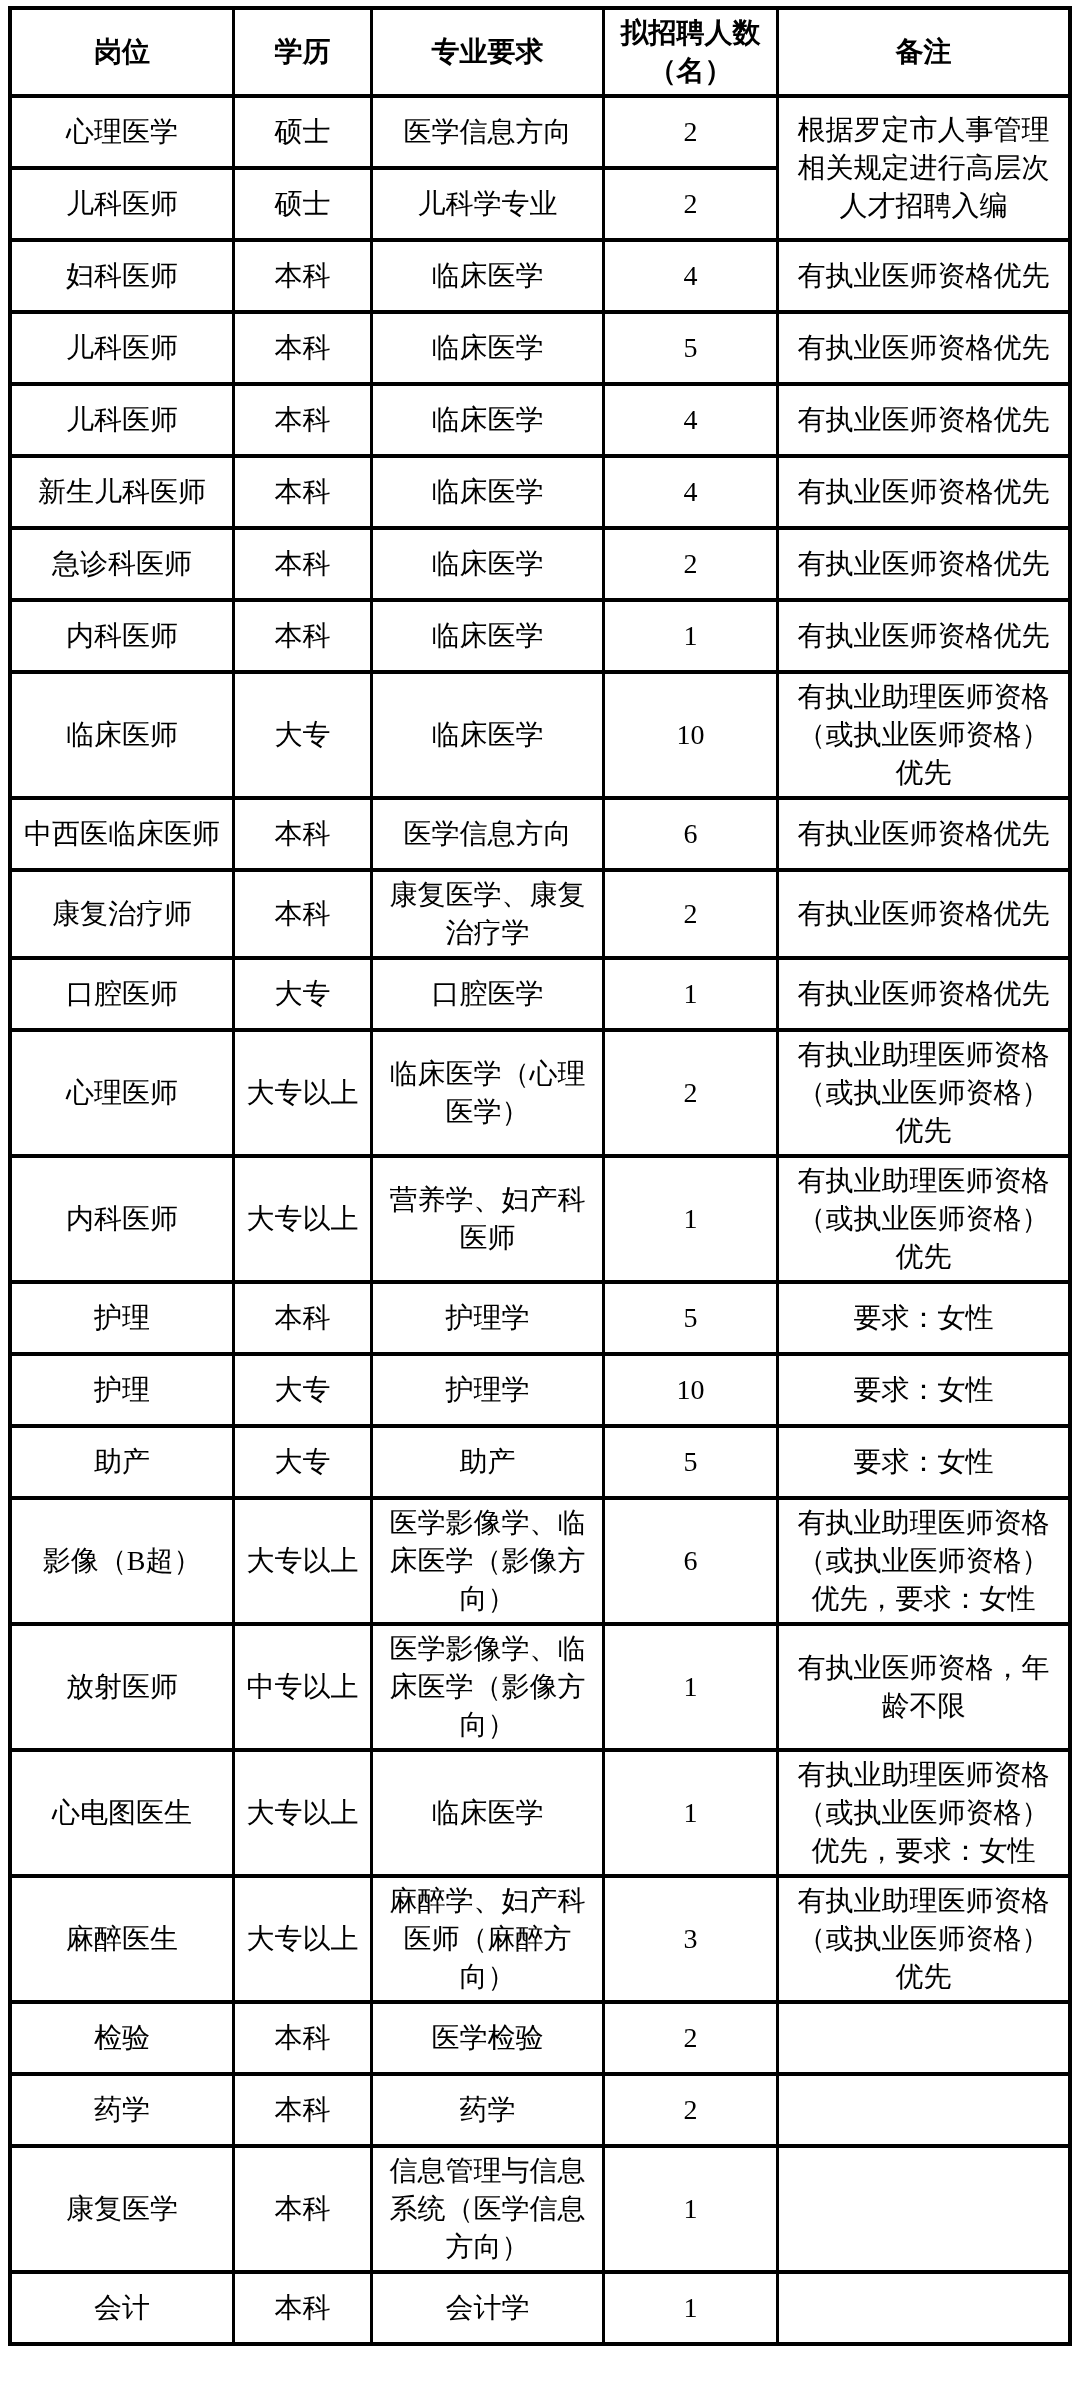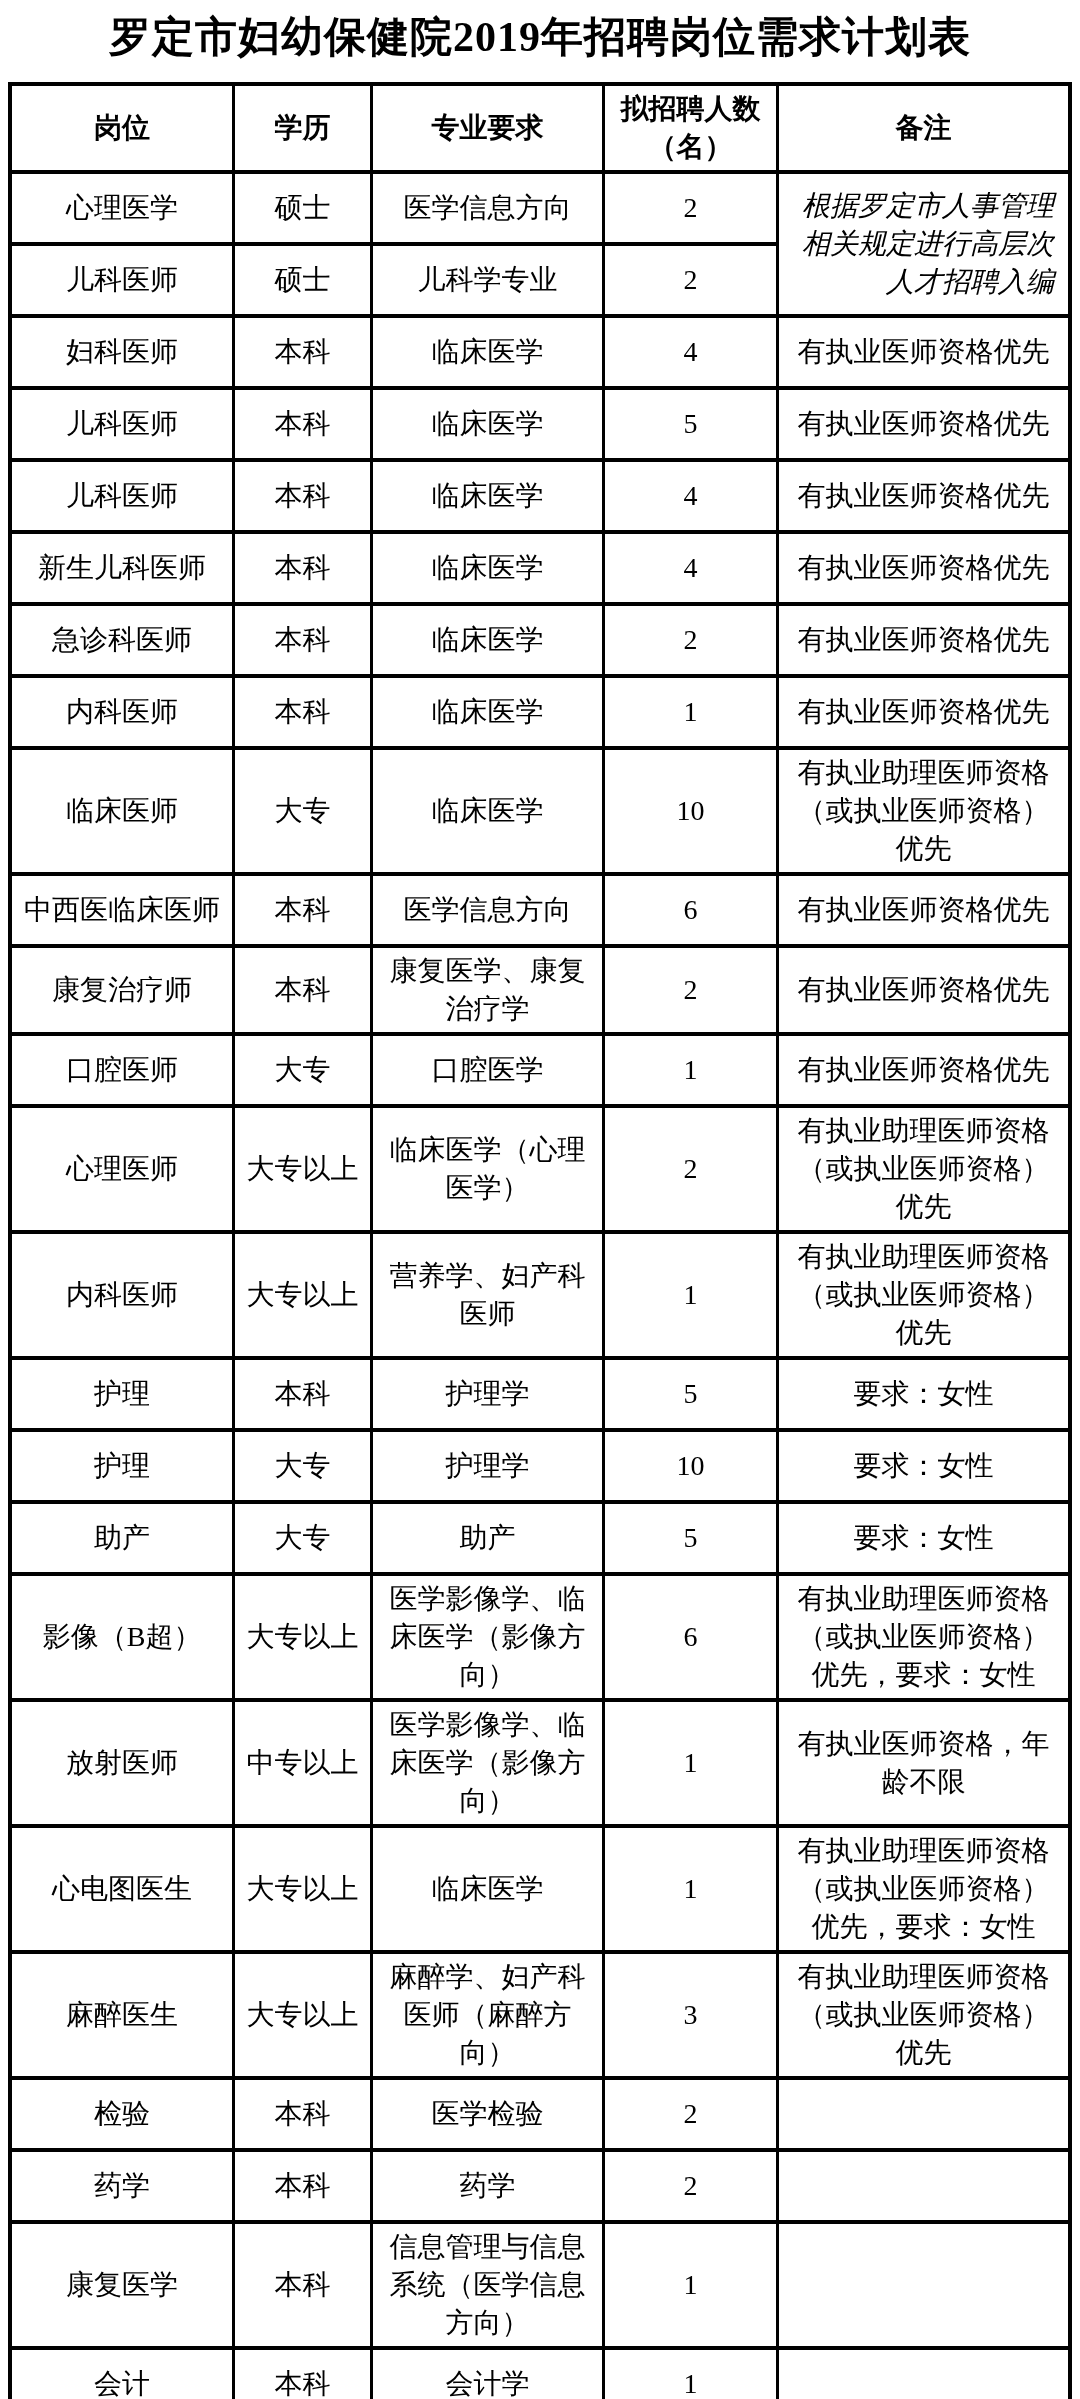--- a/index.html
+++ b/index.html
@@ -45,27 +45,26 @@
     padding: 4px 10px;
     word-break: break-all;
     box-sizing: border-box;
   }
   th {
     font-weight: bold;
     height: 74px;
     white-space: pre-line;
   }
   td { height: 72px; font-weight: normal; }
-  td.note-left { text-align: right; padding: 4px 14px; font-style: italic; }
+  td.note-left { text-align: center; padding: 4px 14px; }
 </style>
 </head>
 <body>
 
 <div class="page">
-  <h1 class="title">罗定市妇幼保健院2019年招聘岗位需求计划表</h1>
 
   <table class="plan-table">
     <colgroup>
       <col class="col-position">
       <col class="col-education">
       <col class="col-major">
       <col class="col-count">
       <col class="col-note">
     </colgroup>
     <thead>

